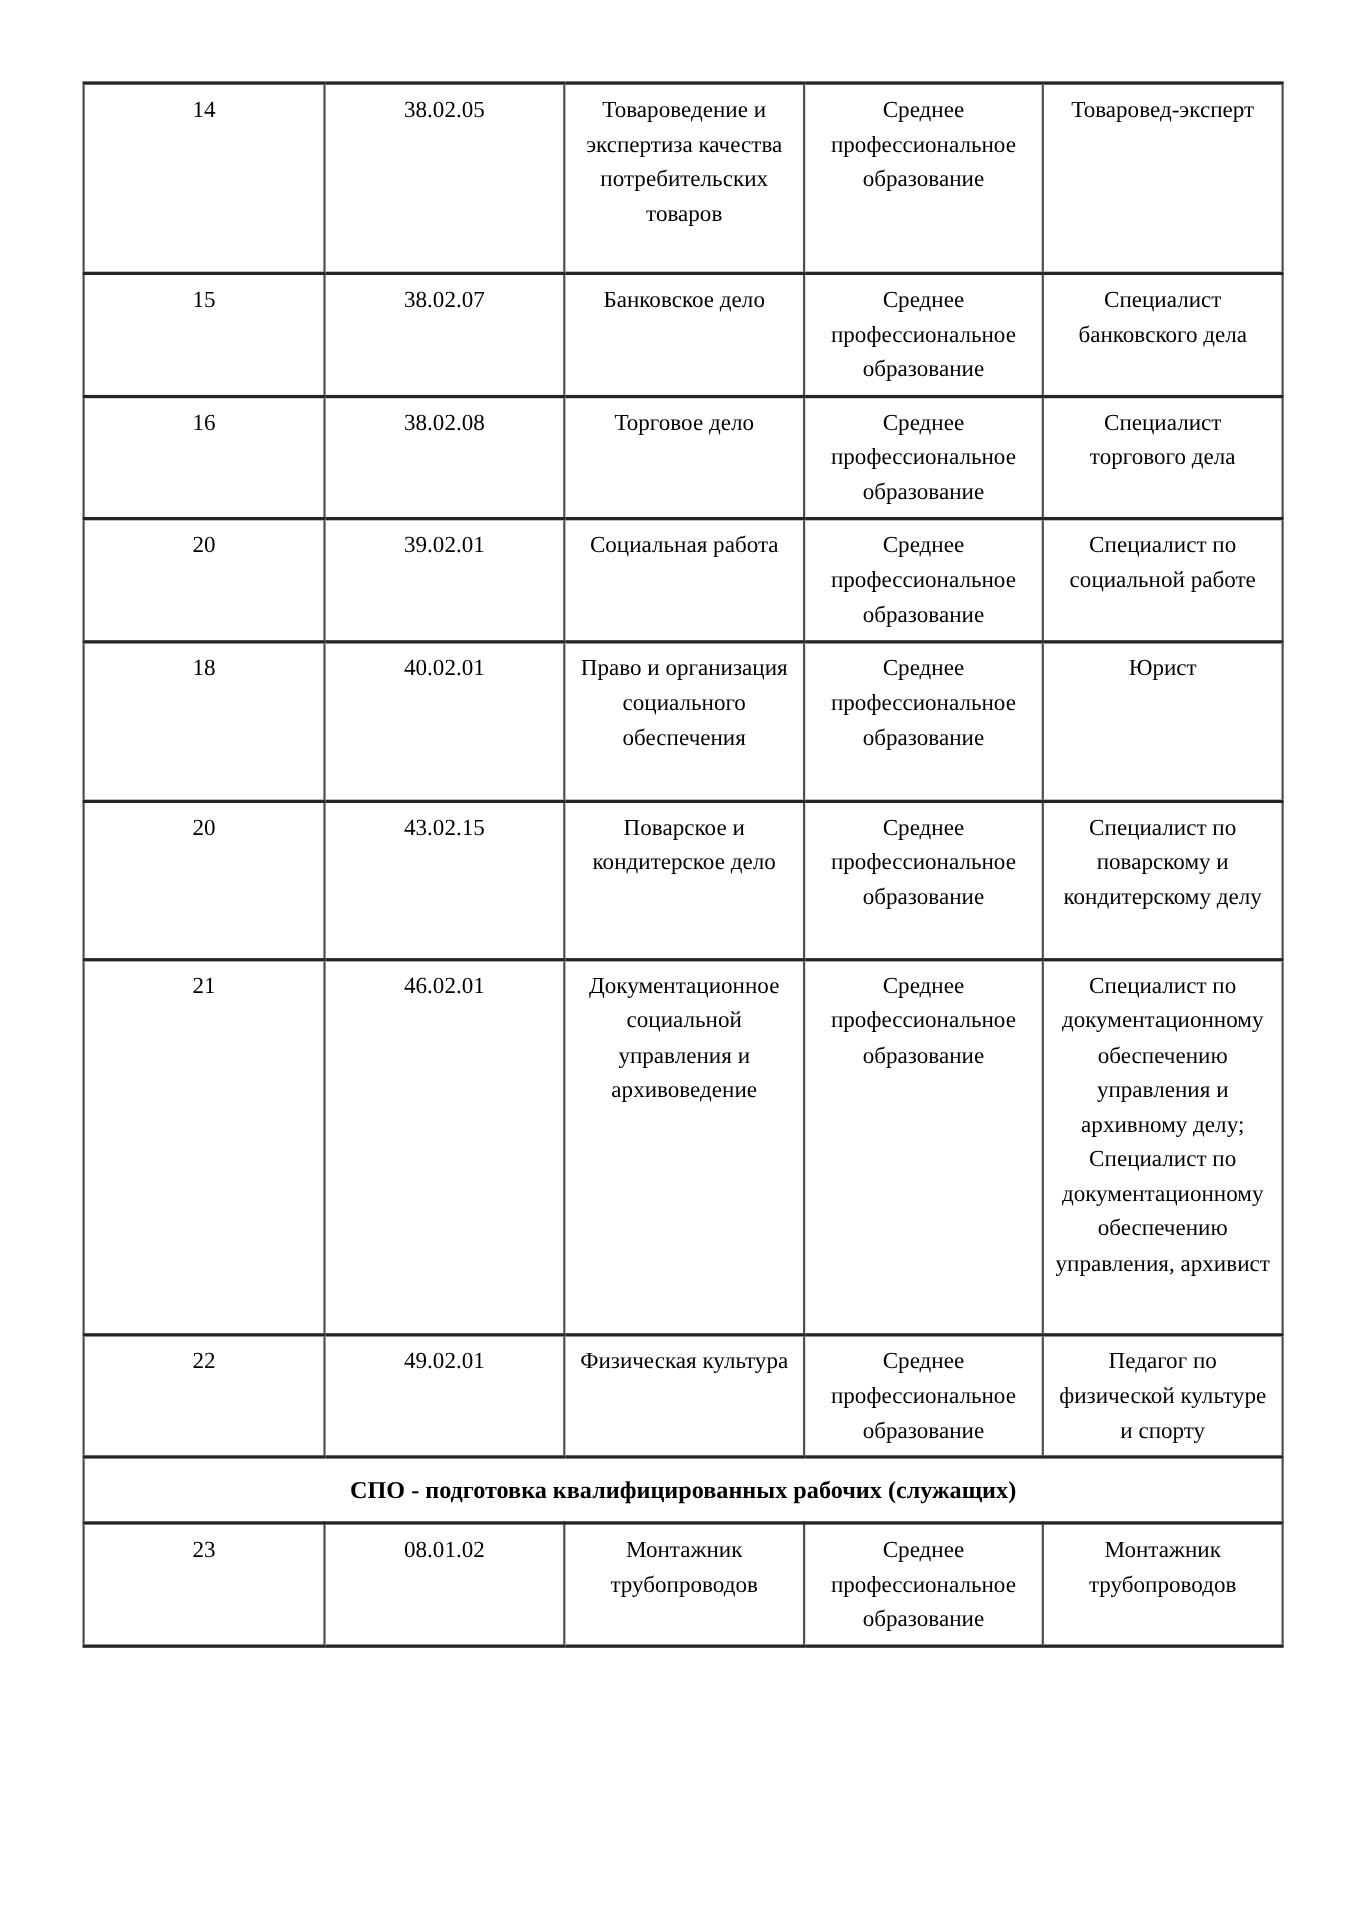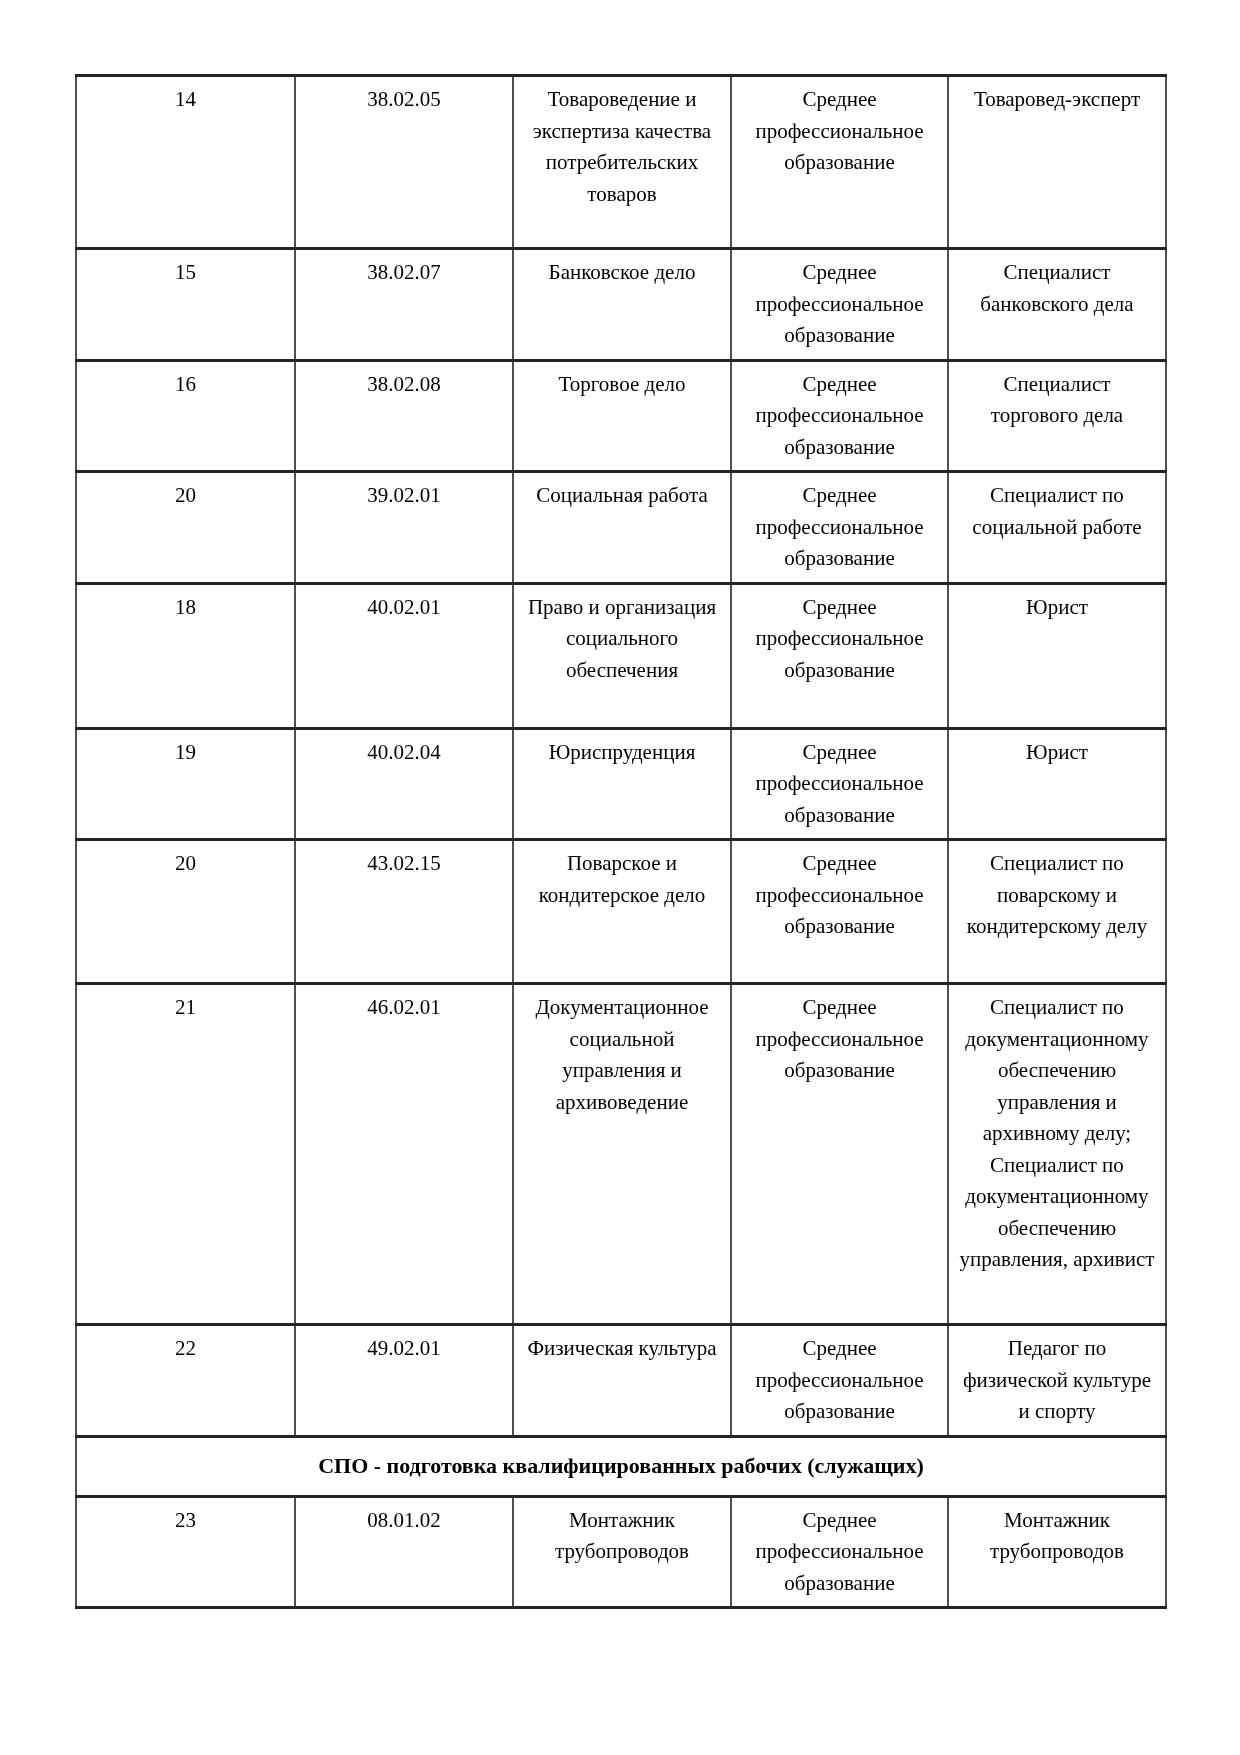--- a/index.html
+++ b/index.html
@@ -88,27 +88,20 @@
           <td>Среднее профессиональное образование</td>
           <td>Специалист по социальной работе</td>
         </tr>
         <tr style="height: 145px;">
           <td>18</td>
           <td>40.02.01</td>
           <td>Право и организация социального обеспечения</td>
           <td>Среднее профессиональное образование</td>
           <td>Юрист</td>
         </tr>
-        <tr style="height: 106px;">
-          <td>19</td>
-          <td>40.02.04</td>
-          <td>Юриспруденция</td>
-          <td>Среднее профессиональное образование</td>
-          <td>Юрист</td>
-        </tr>
         <tr style="height: 144px;">
           <td>20</td>
           <td>43.02.15</td>
           <td>Поварское и кондитерское дело</td>
           <td>Среднее профессиональное образование</td>
           <td>Специалист по поварскому и кондитерскому делу</td>
         </tr>
         <tr style="height: 341px; margin-left: 32px;">
           <td>21</td>
           <td>46.02.01</td>

